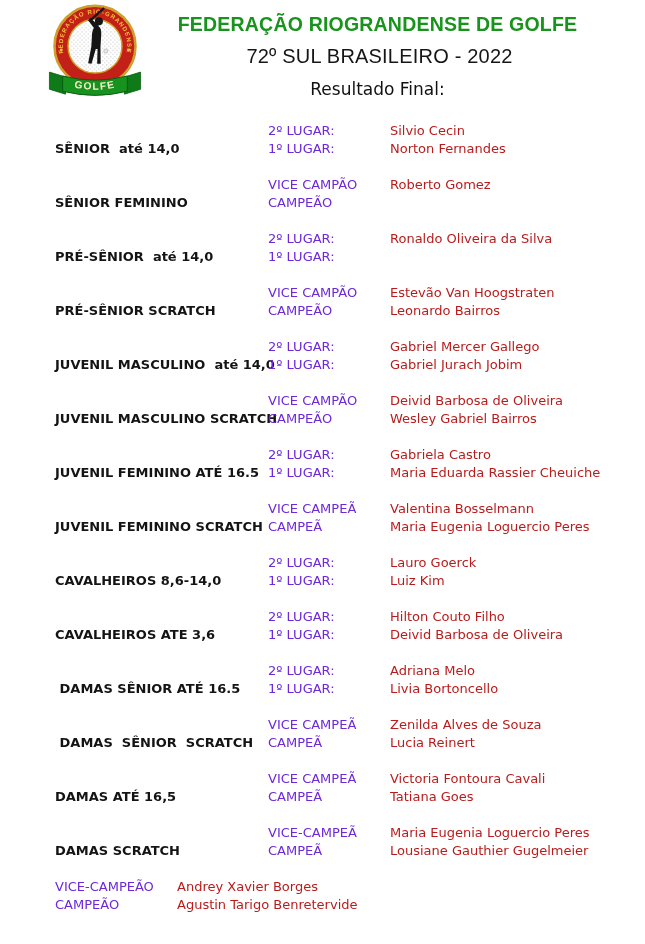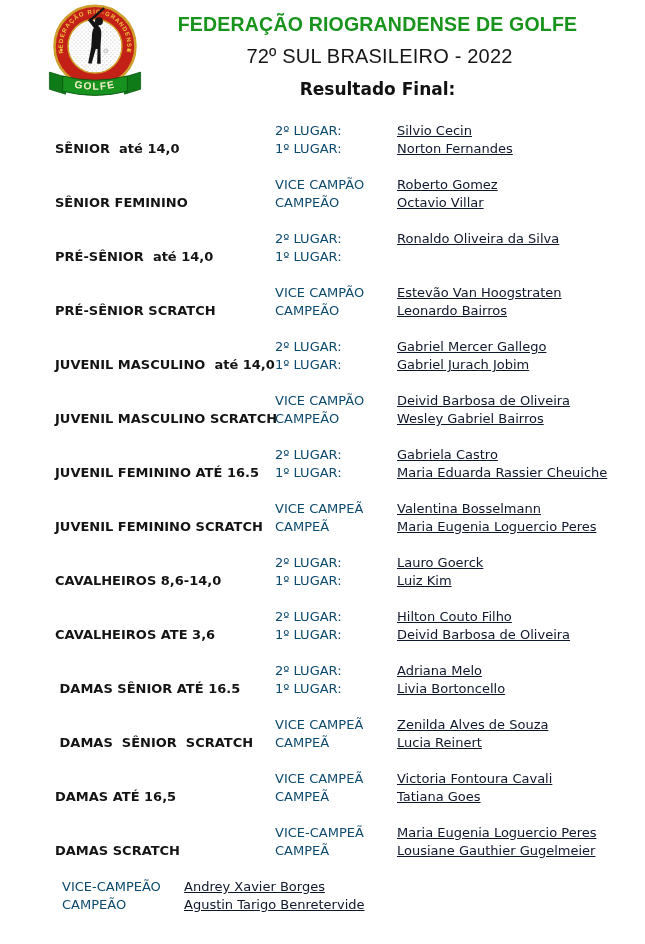--- a/index.html
+++ b/index.html
@@ -32,43 +32,43 @@
   }
   .event-title {
     margin: 9px 0 0 4px;
     font-size: 20px; font-weight: normal;
     color: #161616;
     letter-spacing: 0.2px;
     font-family: "Liberation Sans", sans-serif;
   }
   .results-heading {
     margin: 11px 0 0 0;
-    font-size: 17px; font-weight: bold;
+    font-size: 17px; font-weight: normal;
     color: #111111;
   }
 
   
   .results { margin-top: 10px; padding-left: 55px; }
   .row {
     display: flex;
     align-items: flex-end;
     margin-bottom: 18px;
   }
   .cat {
     width: 213px;
     font-size: 13px; font-weight: bold;
     line-height: 18px;
     white-space: pre;
     color: #141414;
     flex: none;
   }
   .entries { flex: 1; }
   .entry { display: flex; line-height: 18px; font-size: 13px; }
-  .pos { width: 122px; flex: none; white-space: pre; color: #0c4a6e; margin-left: 7px; }
-  .name { flex: 1; white-space: pre; color: #0f172a; text-decoration: underline; }
+  .pos { width: 122px; flex: none; white-space: pre; color: #6d28d9; }
+  .name { flex: 1; white-space: pre; color: #b91c1c; }
 </style>
 </head>
 <body>
 
 <div class="page">
 
   <div class="header">
 
     <svg class="logo" viewBox="0 0 100 100" aria-hidden="true">
       <defs>
@@ -133,21 +133,20 @@
 
     <div class="row">
       <div class="cat">SÊNIOR FEMININO</div>
       <div class="entries">
         <div class="entry">
           <span class="pos">VICE CAMPÃO</span>
           <span class="name">Roberto Gomez</span>
         </div>
         <div class="entry">
           <span class="pos">CAMPEÃO</span>
-          <span class="name">Octavio Villar</span>
         </div>
       </div>
     </div>
 
     <div class="row">
       <div class="cat">PRÉ-SÊNIOR  até 14,0</div>
       <div class="entries">
         <div class="entry">
           <span class="pos">2º LUGAR:</span>
           <span class="name">Ronaldo Oliveira da Silva</span>

